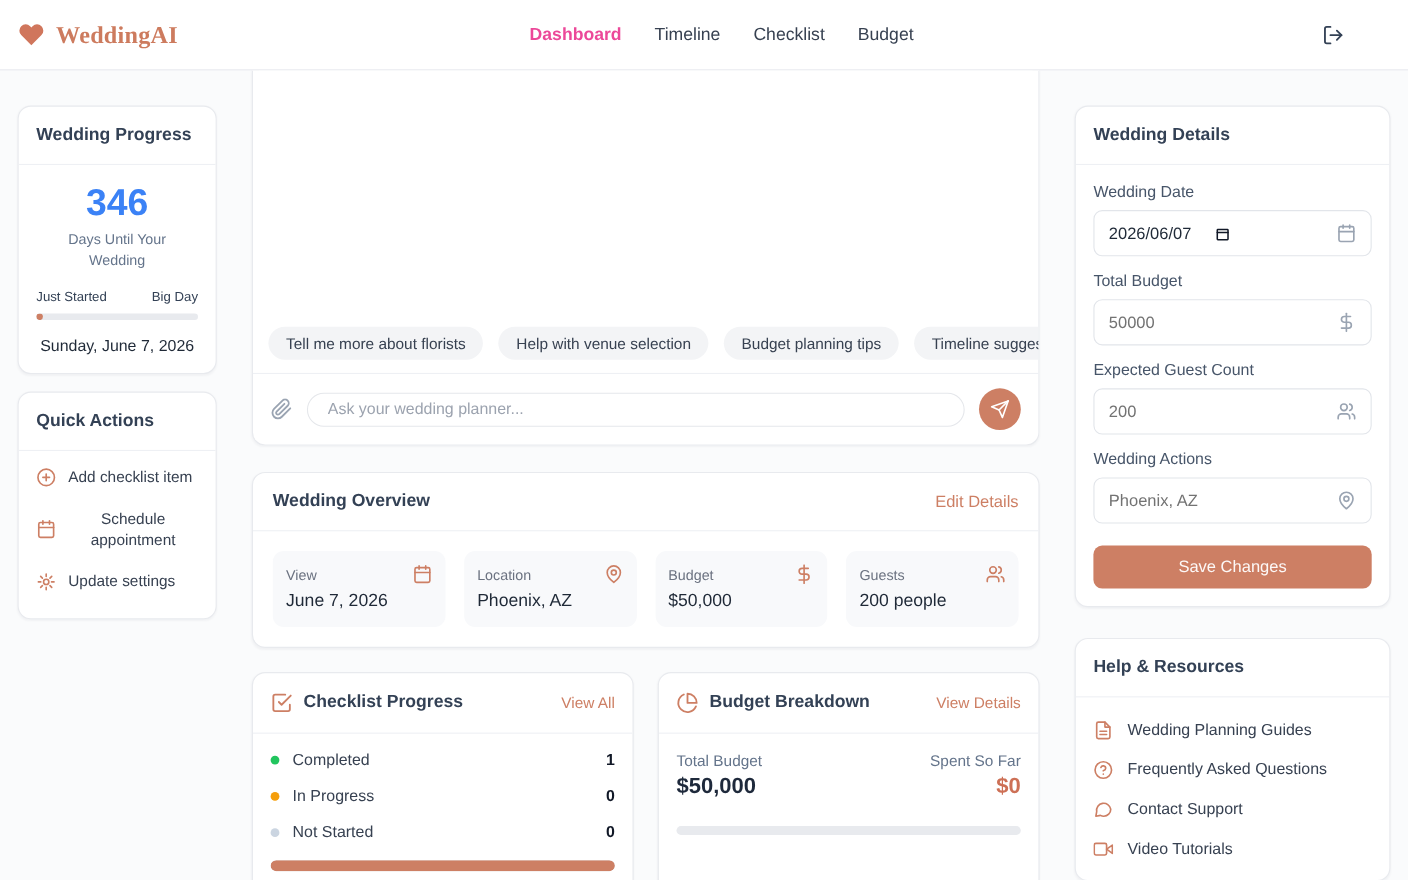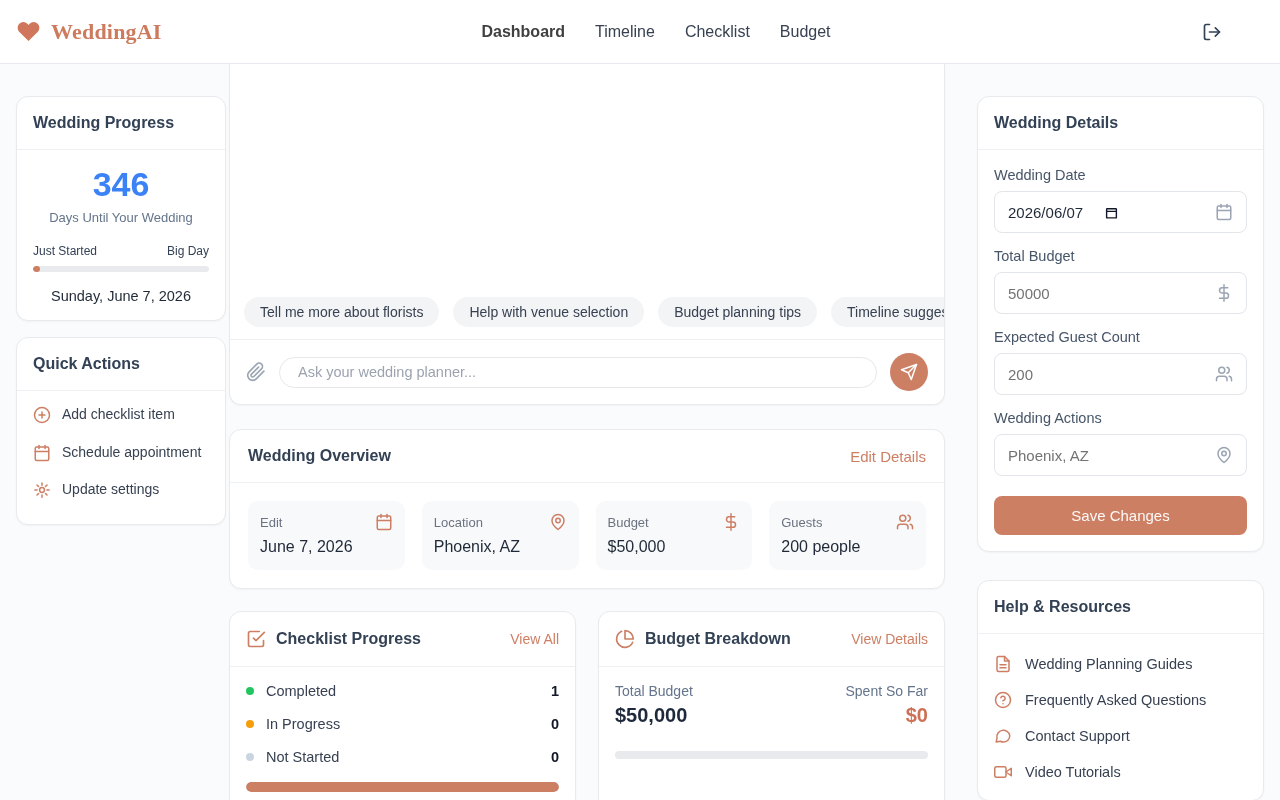--- a/index.html
+++ b/index.html
@@ -15,25 +15,25 @@
   }
   .brand { display:flex; align-items:center; gap:10px; cursor:default; }
   .brand .heart { color:#d0765c; display:flex; }
   .brand-name {
     font-family:"Liberation Serif","DejaVu Serif",serif;
     font-weight:700; font-size:22px; color:#cd7b5e; letter-spacing:.2px;
   }
   .nav { position:absolute; left:50%; top:0; transform:translateX(-50%); height:64px;
          display:flex; align-items:center; gap:30px; }
   .nav-item { font-size:16px; color:#374151; cursor:pointer; }
-  .nav-item.active { color:#404040; font-weight:700;padding-left:32px; }
+  .nav-item.active { color:#ec4899; font-weight:700;padding-left:32px; }
   .logout-btn { position:absolute; right:58px; top:22px; color:#334155; cursor:pointer; background:none; border:none; }
   
   .content { position:relative; height:736px; }
-  .col-left  { position:absolute; left:16px;  top:32px; width:210px; }
+  .col-left  { position:absolute; left:16px;  top:32px; width:181px; }
   .col-mid   { position:absolute; left:229px; top:0;    width:716px; }
   .col-right { position:absolute; left:977px; top:32px; width:287px; }
   .card {
     background:#ffffff; border:1px solid #e8eaee; border-radius:12px;
     box-shadow:0 1px 2px rgba(15,23,42,.04);
   }
   .card-head {
     padding:17px 16px; border-bottom:1px solid #eef0f4;
     font-size:16px; font-weight:700; color:#334155;
     display:flex; align-items:center; gap:10px;
@@ -246,21 +246,21 @@
 
     <div class="card overview">
       <div class="card-head" style="padding:17px 18px;">
         <span>Wedding Overview</span>
         <span class="spacer"></span>
         <button class="link" style="font-size:15px;">Edit Details</button>
       </div>
       <div class="ov-body">
         <div class="tile">
           <div class="tile-top">
-            <span>Edit</span>
+            <span>View</span>
             <span class="accent-icon">
               <svg width="18" height="18" viewBox="0 0 24 24" fill="none" stroke="currentColor" stroke-width="2" stroke-linecap="round">
                   <rect x="3" y="4" width="18" height="18" rx="2"></rect>
                   <line x1="16" y1="2" x2="16" y2="6"></line>
                   <line x1="8" y1="2" x2="8" y2="6"></line>
                   <line x1="3" y1="10" x2="21" y2="10"></line>
                 </svg>
             </span>
           </div>
           <div class="tile-val">June 7, 2026</div>

